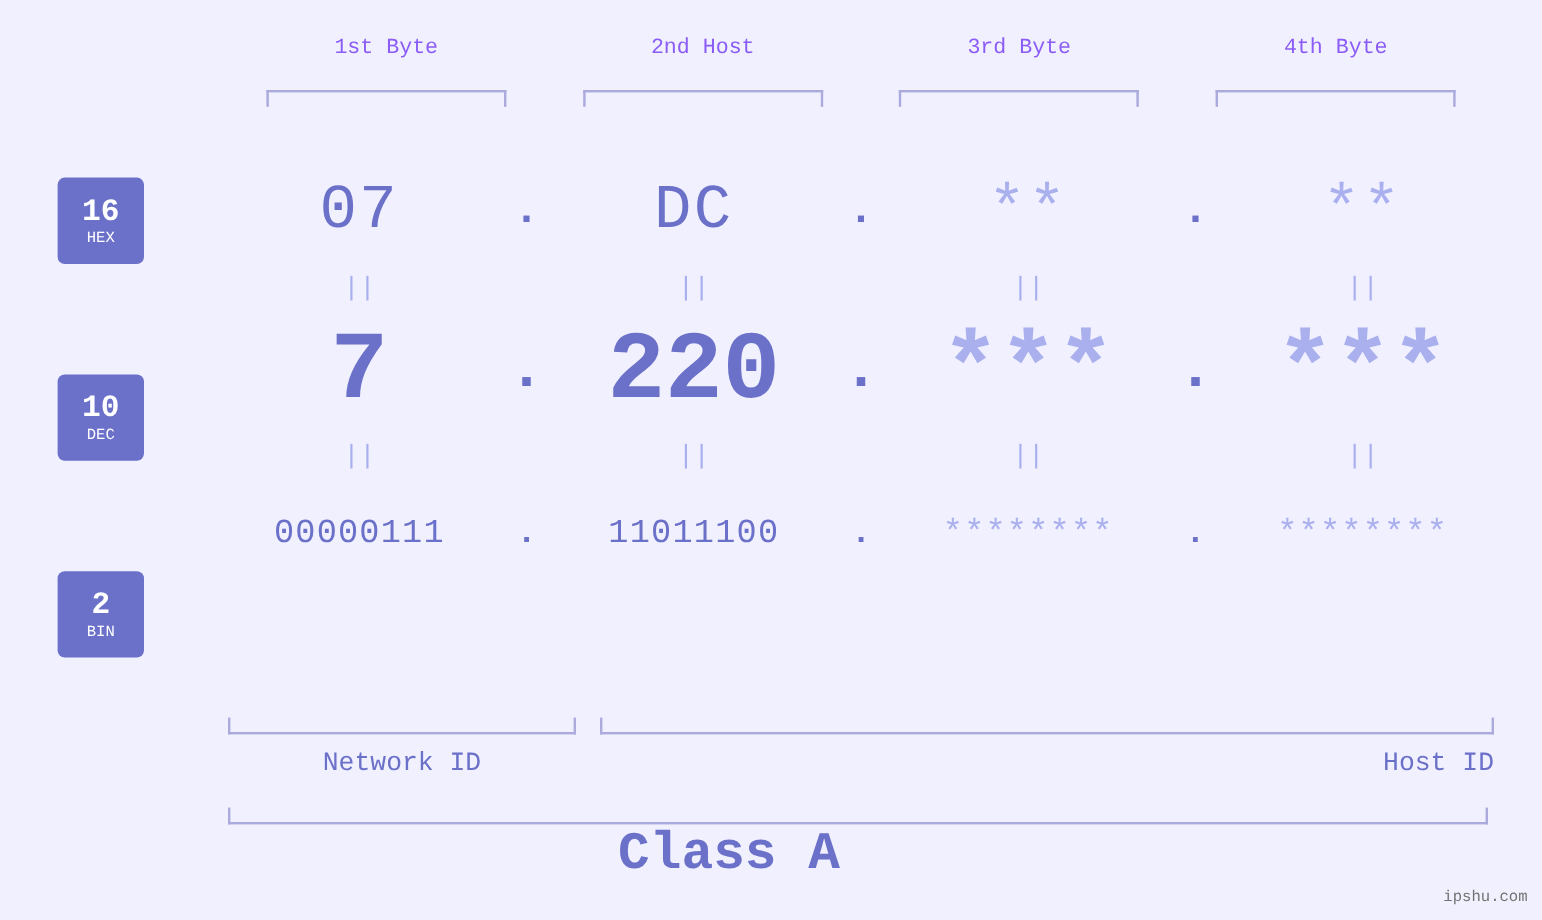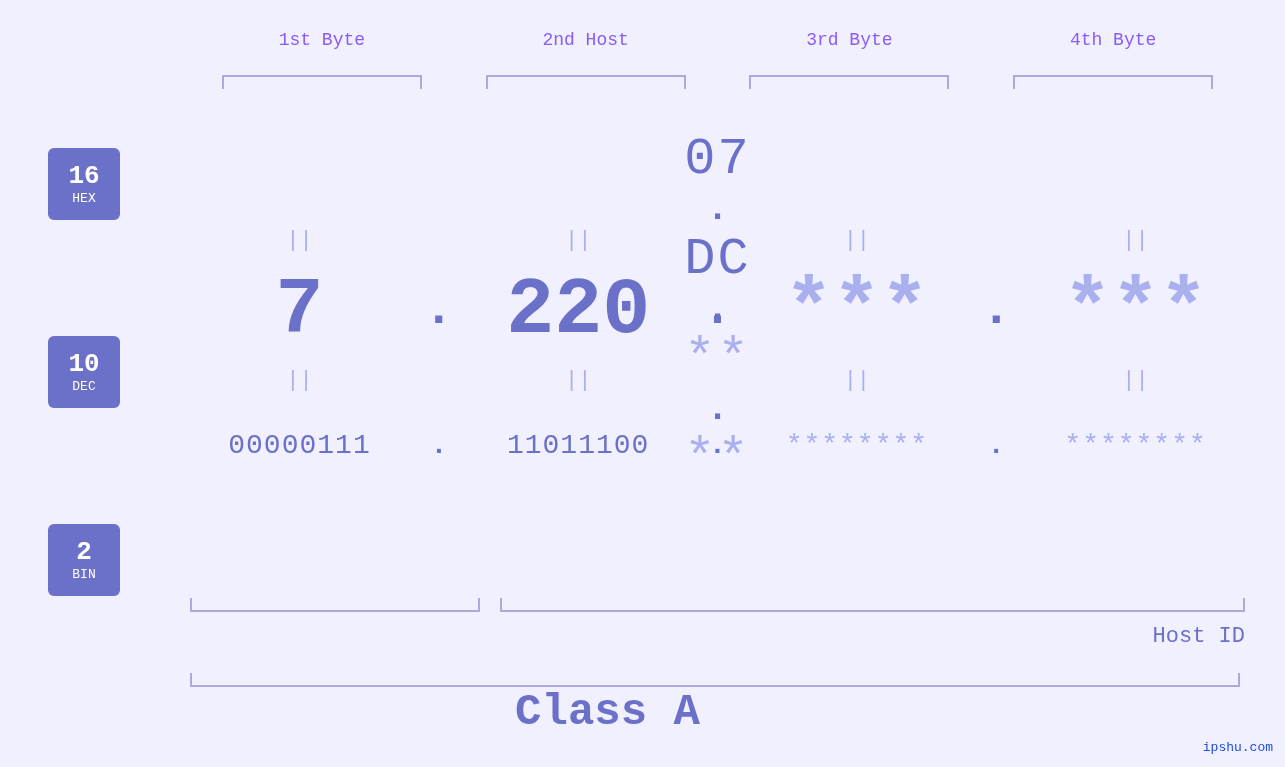--- a/index.html
+++ b/index.html
@@ -22,21 +22,21 @@
       align-items: flex-start;
     }
 
     
     .badge-column {
       position: absolute;
       left: 48px;
       top: 148px;
       display: flex;
       flex-direction: column;
-      gap: 116px;
+      gap: 92px;
     }
 
     .badge {
       width: 72px;
       height: 72px;
       background: #6b70c9;
       border-radius: 6px;
       display: flex;
       flex-direction: column;
       align-items: center;
@@ -99,21 +99,20 @@
       top: 130px;
       left: 190px;
       right: 40px;
     }
 
     
     .row-hex {
       display: flex;
       align-items: center;
       height: 90px;
-      flex-direction: column;
     }
 
     .row-equal {
       display: flex;
       align-items: center;
       height: 40px;
     }
 
     .row-dec {
       display: flex;
@@ -273,21 +272,21 @@
       font-size: 44px;
       font-family: 'Courier New', Courier, monospace;
       font-weight: bold;
     }
 
     
     .watermark {
       position: absolute;
       bottom: 12px;
       right: 12px;
-      color: #1d4ed8;
+      color: #737373;
       font-size: 13px;
       font-family: 'Courier New', Courier, monospace;
       margin-top: 43px;
     }
 
     
     .flex-row {
       display: flex;
       align-items: center;
     }
@@ -421,20 +420,21 @@
     </div>
 
   </div>
 
   <div class="brackets-bottom-row">
     <div class="bracket-network"></div>
     <div class="bracket-host"></div>
   </div>
 
   <div class="bottom-labels">
+    <div class="network-id-label">Network ID</div>
     <div class="host-id-label">Host ID</div>
   </div>
 
   <div class="bracket-bottom-full"></div>
 
   <div class="class-label">Class A</div>
 
   <div class="watermark">ipshu.com</div>
 
 </div>

